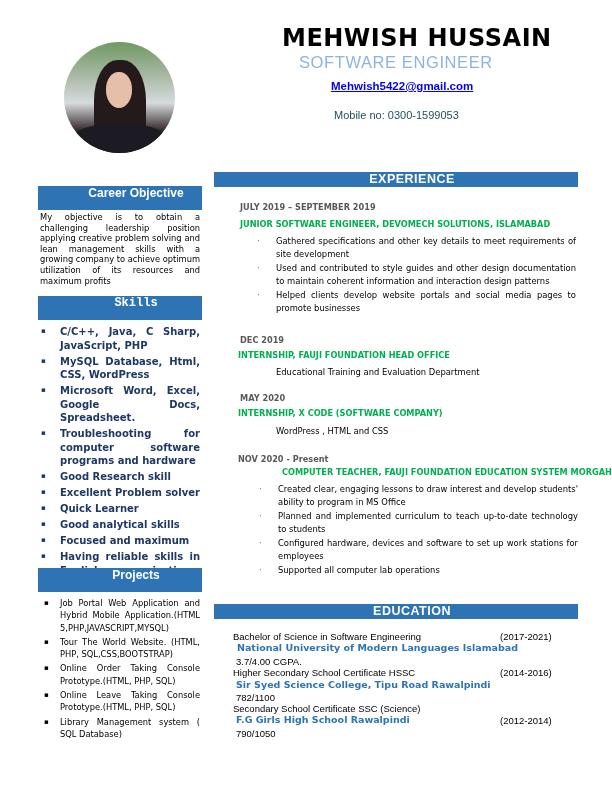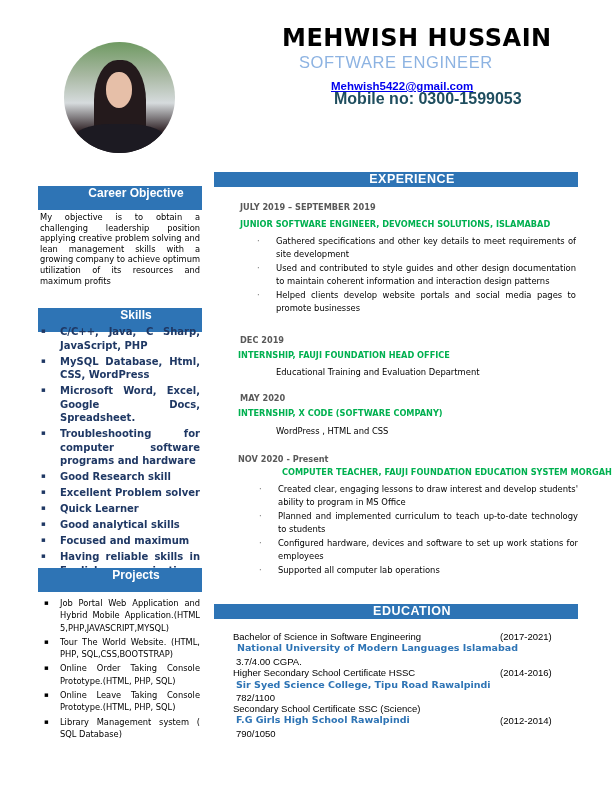--- a/index.html
+++ b/index.html
@@ -11,21 +11,21 @@
       radial-gradient(ellipse at 50% 55%, #2a1d1d 0 30%, transparent 31%),
       linear-gradient(180deg, #6f9a62 0%, #a8b8a2 30%, #d6dbdd 55%, #33262a 80%, #1f1a20 100%);
   }
   .photo .face { position:absolute; left:42px; top:30px; width:26px; height:36px; border-radius:48% 48% 50% 50%; background:#e6bfa8; }
   .photo .hair { position:absolute; left:30px; top:18px; width:52px; height:90px; border-radius:45% 45% 20% 20%; background:#241a1c; }
   .photo .body { position:absolute; left:8px; top:82px; width:95px; height:40px; border-radius:40% 40% 0 0; background:#1c1a22; }
 
   .name { position:absolute; left:282px; top:24px; font-family:"DejaVu Sans", sans-serif; font-weight:bold; font-size:24px; letter-spacing:0.5px; color:#000; }
   .role { position:absolute; left:299px; top:53px; font-family:"Liberation Sans", sans-serif; font-size:16.5px; letter-spacing:0.6px; color:#8db3e2; }
   .email { position:absolute; left:331px; top:80px; font-family:"Liberation Sans", sans-serif; font-weight:bold; font-size:11.5px; color:#0000ee; text-decoration:underline; }
-  .mobile { position:absolute; left:334px; top:90px; font-family:"Liberation Sans", sans-serif; font-weight:bold; font-size:16px; color:#1f4e5f; }
+  .mobile { position:absolute; left:334px; top:109px; font-family:"Liberation Sans", sans-serif; font-weight:normal; font-size:11px; color:#1f4e5f; }
 
   .bar { position:absolute; background:#2e74b5; color:#fff; font-family:"Liberation Sans", sans-serif; font-weight:bold; text-align:center;padding-left:32px; }
   .bar-left { left:38px; width:164px; height:24px; font-size:12px; line-height:14px; }
   .bar-right { left:214px; width:364px; height:15px; font-size:12.5px; line-height:15px; letter-spacing:0.5px; }
 
   .objective { position:absolute; left:40px; top:212px; width:160px; font-family:"DejaVu Sans", sans-serif; font-size:8.3px; line-height:10.6px; text-align:justify; color:#000; }
 
   .skills { position:absolute; left:40px; top:325px; width:160px; list-style:none; }
   .skills li { position:relative; padding-left:20px; font-family:"DejaVu Sans", sans-serif; font-weight:bold; font-size:10px; line-height:13.5px; color:#1f3864; text-align:justify; text-align-last:left; margin-bottom:2.5px; }
   .skills li::before { content:"▪"; position:absolute; left:1px; top:0; font-size:7px; color:#1f3864; }
@@ -55,21 +55,21 @@
 </div>
 
 <div class="name">MEHWISH HUSSAIN</div>
 <div class="role">SOFTWARE ENGINEER</div>
 <a class="email">Mehwish5422@gmail.com</a>
 <div class="mobile">Mobile no: 0300-1599053</div>
 
 <div class="bar bar-left" style="top:186px;">Career Objective</div>
 <div class="objective">My objective is to obtain a challenging leadership position applying creative problem solving and lean management skills with a growing company to achieve optimum utilization of its resources and maximum profits</div>
 
-<div class="bar bar-left" style="top:308px;">Skills</div>
+<div class="bar bar-left" style="top:296px;font-family:Liberation Mono, monospace;">Skills</div>
 <ul class="skills">
   <li>C/C++, Java, C Sharp, JavaScript, PHP</li>
   <li>MySQL Database, Html, CSS, WordPress</li>
   <li>Microsoft Word, Excel, Google Docs, Spreadsheet.</li>
   <li>Troubleshooting for computer software programs and hardware</li>
   <li>Good Research skill</li>
   <li>Excellent Problem solver</li>
   <li>Quick Learner</li>
   <li>Good analytical skills</li>
   <li>Focused and maximum</li>

